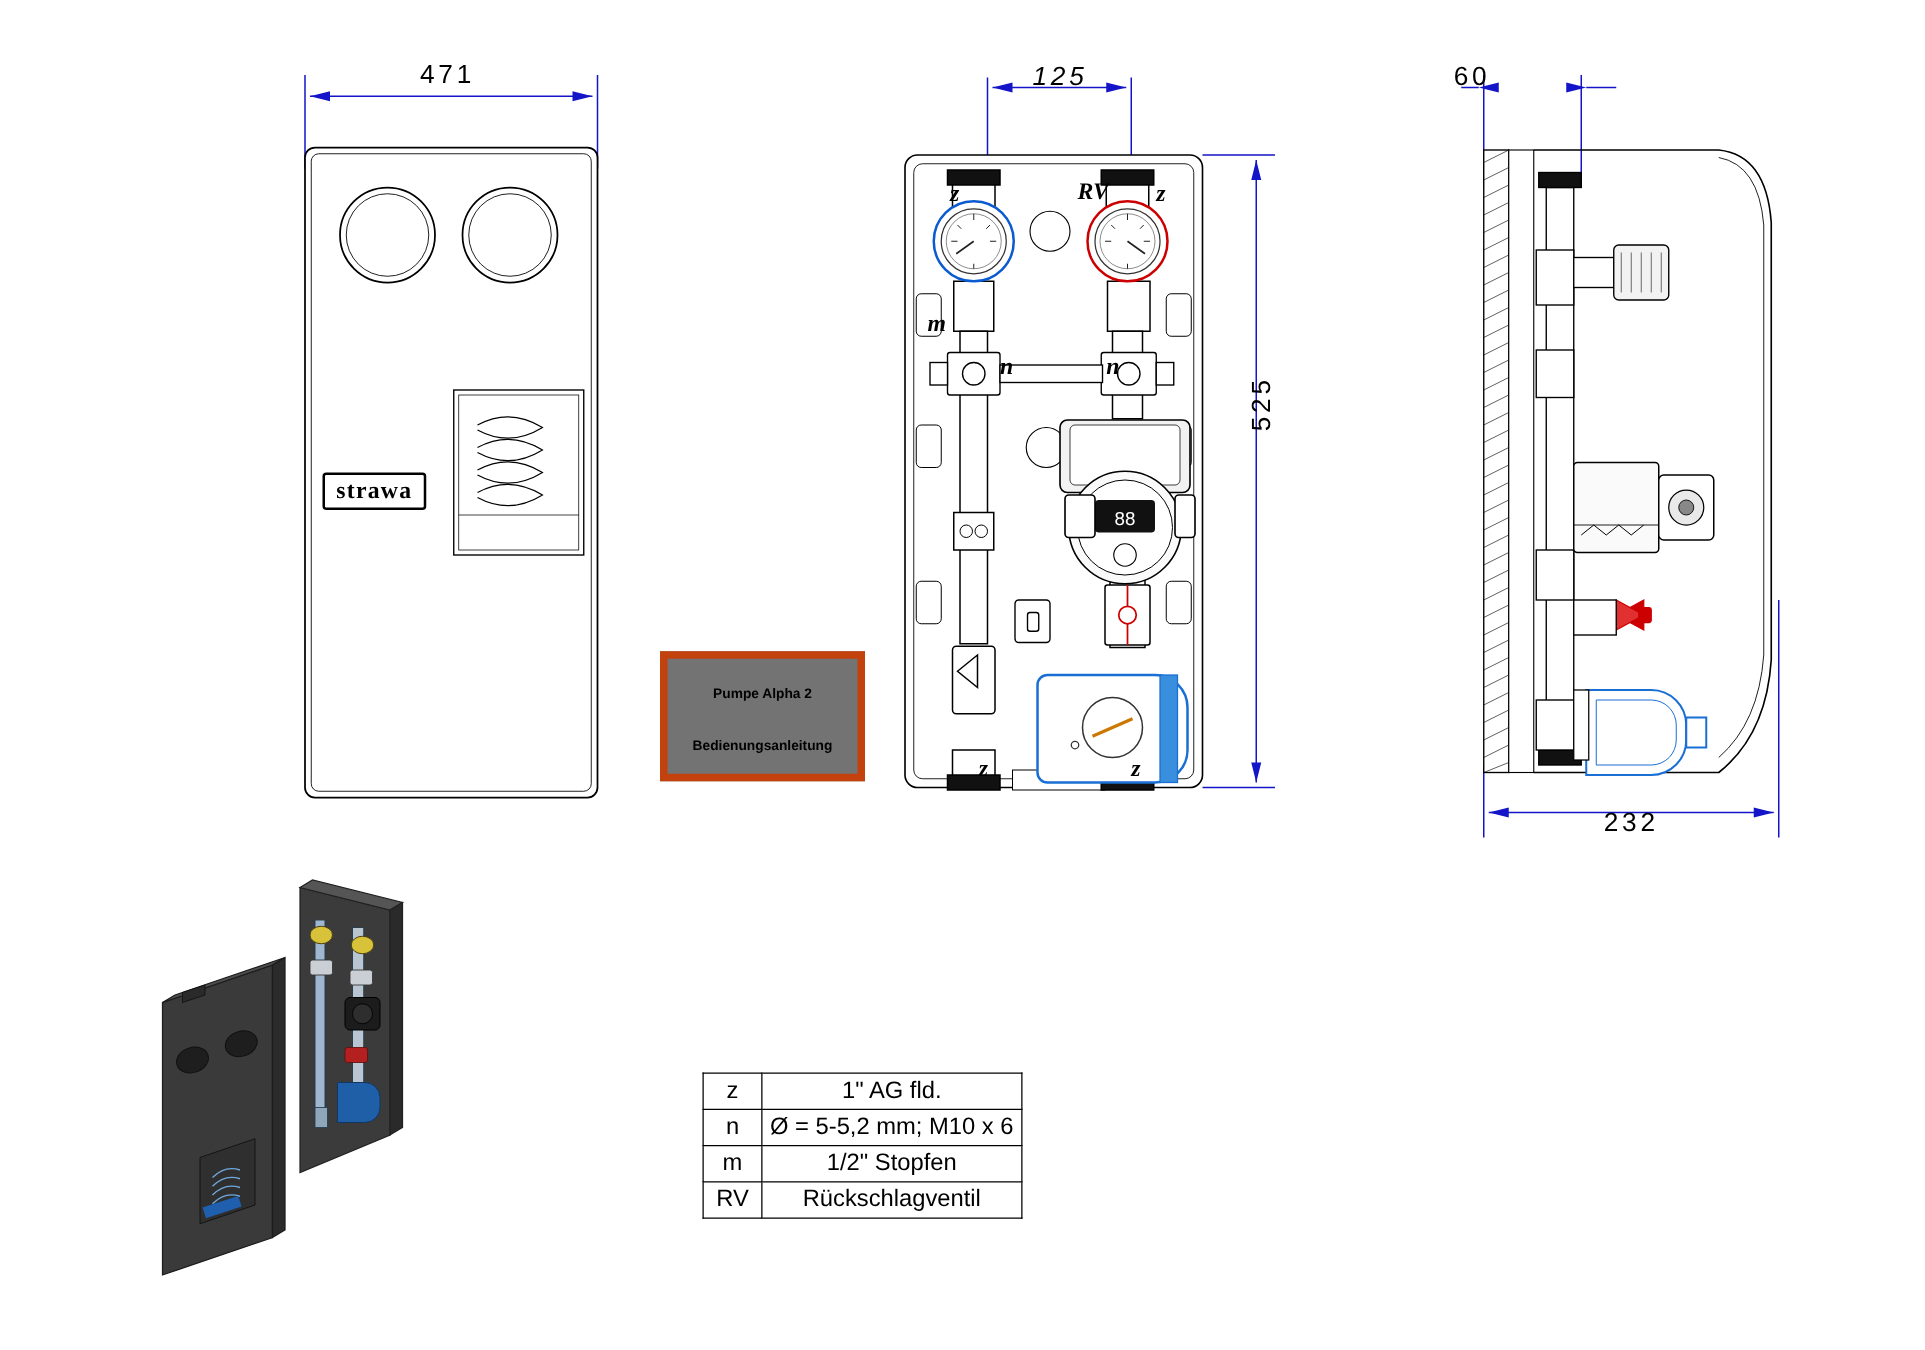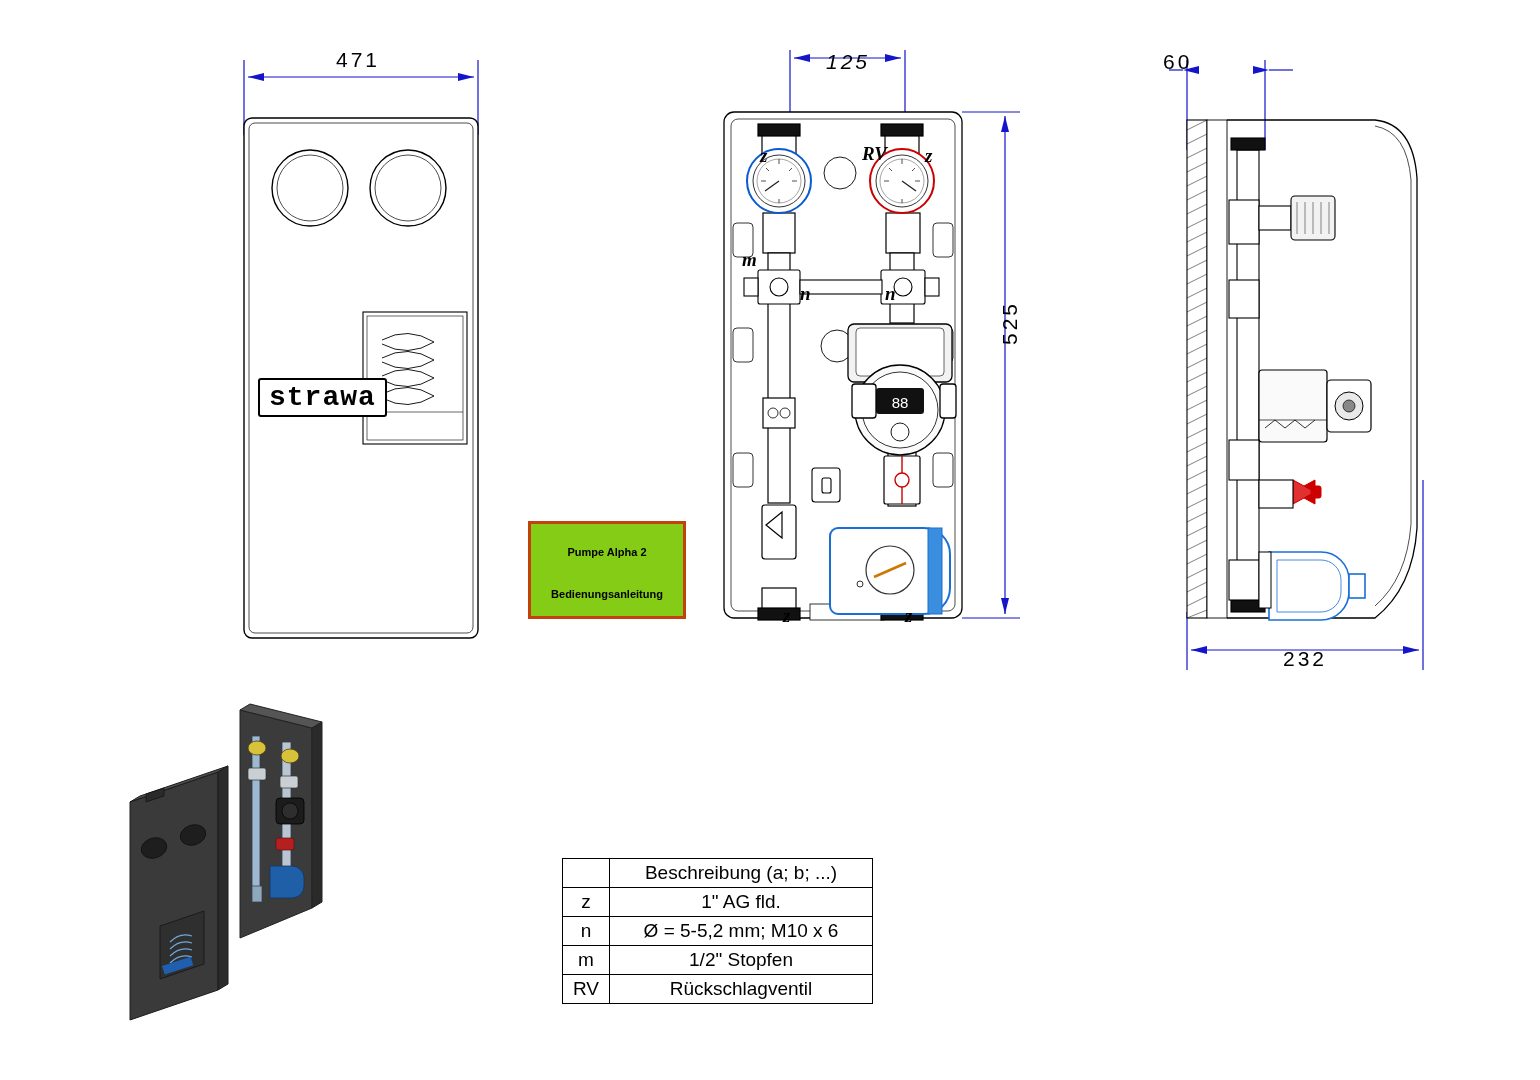--- a/index.html
+++ b/index.html
@@ -7,25 +7,25 @@
        font-family:"Liberation Sans",sans-serif;color:#000;}
   .abs{position:absolute;}
   svg{display:block;}
   .dimtxt{font-family:"Liberation Sans",sans-serif;font-size:21px;fill:#1414c8;letter-spacing:3px;}
   .lbl-red{font-family:"Liberation Serif",serif;font-size:19px;font-style:italic;font-weight:bold;fill:#b40000;}
   .tbl{border-collapse:collapse;}
   .tbl td{border:1px solid #000;font-size:19px;padding:3px 6px;text-align:center;
           font-family:"Liberation Sans",sans-serif;}
   .tbl td.key{width:34px;}
   .tbl td.hdr{font-size:19px;}
-  .manual-box{border:3px solid #c2410c;width:152px;height:92px;position:relative;background:#84cc16;}
+  .manual-box{border:6px solid #c2410c;width:152px;height:92px;position:relative;background:#737373;}
   .manual-box div{position:absolute;left:0;width:100%;text-align:center;
                   font-size:11px;font-weight:bold;font-family:"Liberation Sans",sans-serif;}
   .strawa-logo{border:2px solid #000;border-radius:3px;background:#fff;
-      font-family:Liberation Mono, monospace;font-weight:bold;font-size:28px;
+      font-family:Liberation Serif, serif;font-weight:bold;font-size:19px;
       letter-spacing:1px;padding:2px 9px;display:inline-block;}
 </style>
 </head>
 <body>
 
 <div class="abs" style="left:230px;top:40px;">
   <svg width="320" height="620" viewBox="0 0 320 620">
 
     <g stroke="#1414c8" fill="none" stroke-width="1.2">
       <line x1="14" y1="20" x2="14" y2="95"></line>
@@ -50,21 +50,21 @@
       <path d="M152 354 q26 -14 52 2 q-26 16 -52 2" stroke-width="0.9" fill="none"></path>
       <line x1="137" y1="372" x2="233" y2="372" stroke-width="0.6"></line>
     </g>
   </svg>
 </div>
 <div class="abs dimtxt" style="left:336px;top:48px;">471</div>
 <div class="abs" style="left:258px;top:378px;">
   <span class="strawa-logo">strawa</span>
 </div>
 
-<div class="abs" style="left:700px;top:28px;">
+<div class="abs" style="left:700px;top:40px;">
   <svg width="350" height="620" viewBox="0 0 350 620">
 
     <g stroke="#1414c8" fill="none" stroke-width="1.2">
       <line x1="90" y1="22" x2="90" y2="120"></line>
       <line x1="205" y1="22" x2="205" y2="120"></line>
       <line x1="94" y1="30" x2="201" y2="30"></line>
       <path d="M94 30 L110 26 L110 34 Z" fill="#1414c8" stroke="none"></path>
       <path d="M201 30 L185 26 L185 34 Z" fill="#1414c8" stroke="none"></path>
     </g>
 
@@ -373,24 +373,20 @@
         <path d="M70 273 q10 -10 22 -6"></path>
       </g>
       <rect x="62" y="276" width="30" height="9" transform="rotate(-18 62 276)" fill="#1f5fae"></rect>
     </g>
   </svg>
 </div>
 
 <div class="abs" style="left:562px;top:858px;">
   <table class="tbl">
     <tbody>
-        <tr>
-      <td class="key"></td>
-      <td class="hdr" style="width:250px;">Beschreibung (a; b; ...)</td>
-    </tr>
     <tr>
       <td class="key">z</td>
       <td>1" AG fld.</td>
     </tr>
     <tr>
       <td class="key">n</td>
       <td>Ø = 5-5,2 mm; M10 x 6</td>
     </tr>
     <tr>
       <td class="key">m</td>

